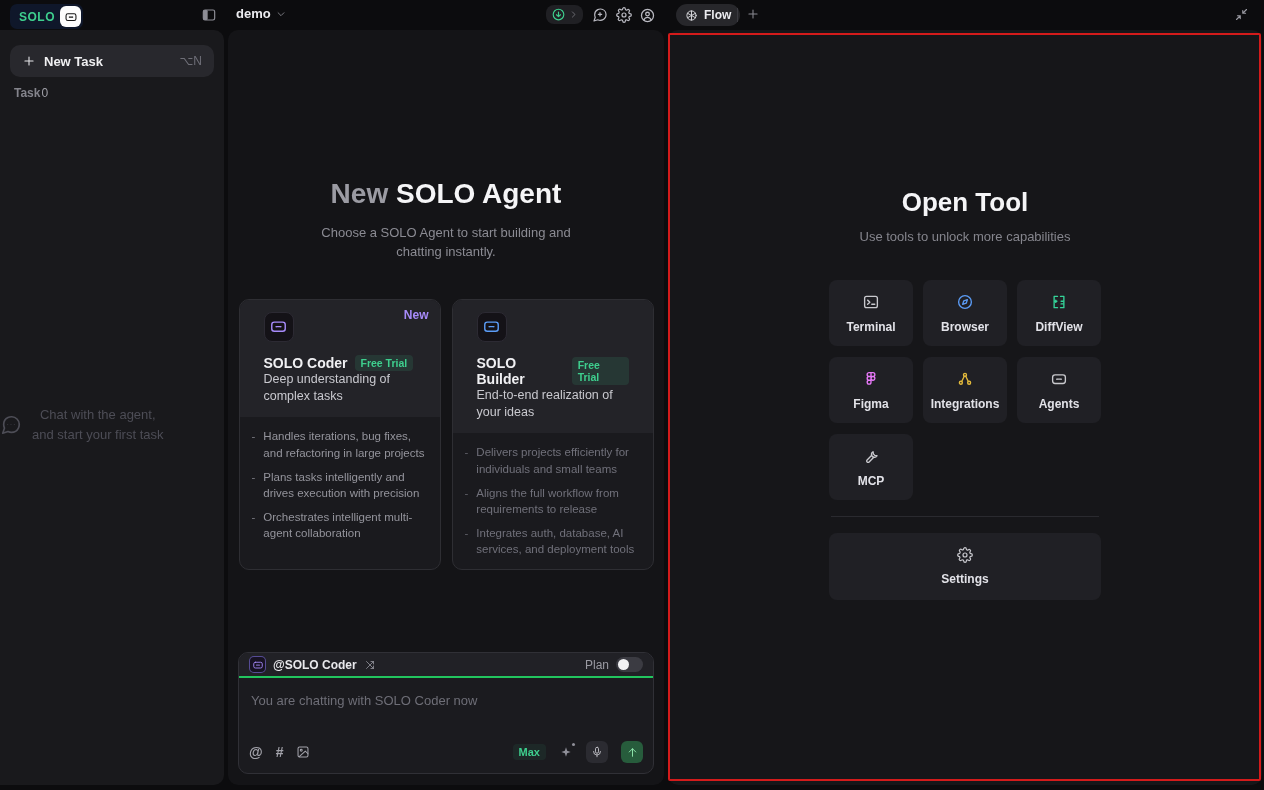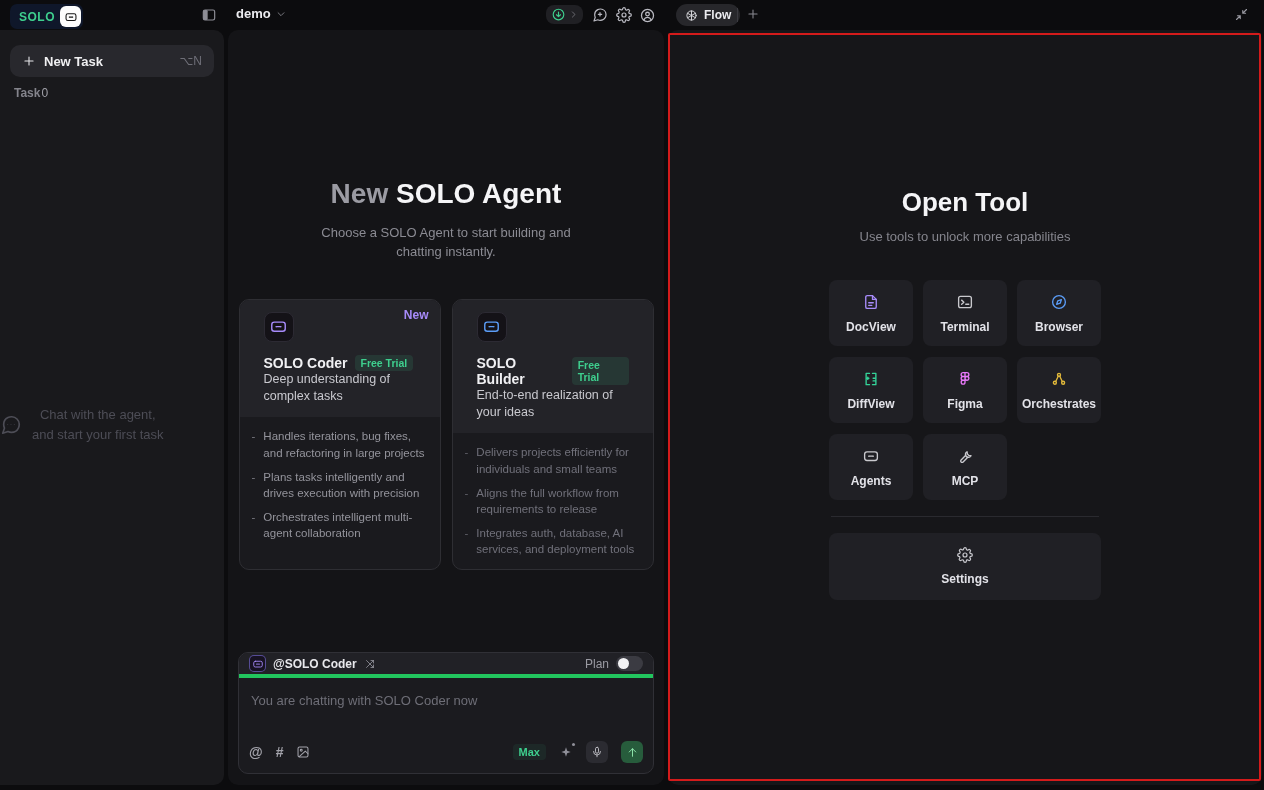--- a/index.html
+++ b/index.html
@@ -59,21 +59,21 @@
   .trial-badge { font-size:10.5px; font-weight:700; color:#3ecf8e; background:rgba(62,207,142,.12); padding:2px 6px; border-radius:4px; }
   .agent-desc { font-size:12.5px; line-height:1.35; color:#c9c9cf; }
   .agent-bullets { padding:11px 12px 12px; display:flex; flex-direction:column; gap:8px; }
   .bullet { display:flex; gap:8px; font-size:11.5px; line-height:1.4; color:#94949c; }
   .bullet::before { content:"-"; color:#7a7a82; }
   .agent-card.secondary .bullet { color:#70707a; }
   .agent-card.secondary .bullet::before { color:#5f5f68; }
 
   
   .chat-box { position:absolute; left:10px; bottom:11px; width:416px; height:122px; background:#1b1b1f; border:1px solid #303036; border-radius:10px; display:flex; flex-direction:column; overflow:hidden; }
-  .chat-head { height:25px; background:#212126; border-bottom:4px solid #22c55e; display:flex; align-items:center; gap:7px; padding:0 10px; }
+  .chat-head { height:25px; background:#212126; border-bottom:2px solid #22c55e; display:flex; align-items:center; gap:7px; padding:0 10px; }
   .mini-agent-icon { width:17px; height:17px; background:#171222; border:1px solid rgba(139,124,246,.55); border-radius:5px; display:grid; place-items:center; }
   .chat-mention { font-size:12px; font-weight:700; color:#e8e8ec; }
   .switch-ic { color:#8a8a92; cursor:pointer; }
   .chat-head .spacer { flex:1; }
   .plan-label { font-size:12px; color:#9a9aa2; }
   .toggle { width:27px; height:15px; background:#3b3b42; border-radius:8px; position:relative; cursor:pointer; }
   .toggle .knob { position:absolute; left:2px; top:2px; width:11px; height:11px; border-radius:50%; background:#f2f2f4; }
   .chat-body { flex:1; padding:13px 12px; }
   .chat-placeholder { font-size:13px; color:#6e6e77; }
   .chat-foot { display:flex; align-items:center; gap:13px; padding:0 10px 10px; }
@@ -340,29 +340,20 @@
   </div>
 
   <div class="right-panel">
     <div class="tools-col">
       <div class="tools-title">Open Tool</div>
       <div class="tools-sub">Use tools to unlock more capabilities</div>
 
       <div class="tools-grid">
 
 
-        <div class="tool-card">
-          <span style="color: rgb(167, 139, 250);">
-            <svg class="ic" width="18" height="18" viewBox="0 0 24 24" stroke-width="2">
-              <path d="M14 3.5H7a2 2 0 00-2 2v13a2 2 0 002 2h10a2 2 0 002-2V8.5z"></path>
-              <path d="M14 3.5V8.5h5M9 13h6M9 16.5h4"></path>
-            </svg>
-          </span>
-          <span class="tool-label">DocView</span>
-        </div>
 
         <div class="tool-card">
           <span style="color: rgb(201, 201, 206);">
             <svg class="ic" width="18" height="18" viewBox="0 0 24 24" stroke-width="2">
               <rect x="3.5" y="4.5" width="17" height="15" rx="2.5"></rect>
               <path d="M7.5 9.5l3 2.7-3 2.7M13 15h4"></path>
             </svg>
           </span>
           <span class="tool-label">Terminal</span>
         </div>
@@ -398,21 +389,21 @@
 
         <div class="tool-card">
           <span style="color: rgb(226, 185, 59);">
             <svg class="ic" width="18" height="18" viewBox="0 0 24 24" stroke-width="2">
               <circle cx="12" cy="6.5" r="2"></circle>
               <circle cx="6.5" cy="17" r="2"></circle>
               <circle cx="17.5" cy="17" r="2"></circle>
               <path d="M11 8.3l-3.4 7M13 8.3l3.4 7"></path>
             </svg>
           </span>
-          <span class="tool-label">Orchestrates</span>
+          <span class="tool-label">Integrations</span>
         </div>
 
         <div class="tool-card">
           <span style="color: rgb(201, 201, 206);">
             <svg class="ic" width="18" height="18" viewBox="0 0 24 24" stroke-width="2">
               <rect x="3.5" y="6.5" width="17" height="11.5" rx="3.2"></rect>
               <circle cx="9" cy="12.2" r="0.9" fill="currentColor" stroke="none"></circle>
               <circle cx="15" cy="12.2" r="0.9" fill="currentColor" stroke="none"></circle>
               <path d="M9.6 12.2h4.8"></path>
             </svg>

